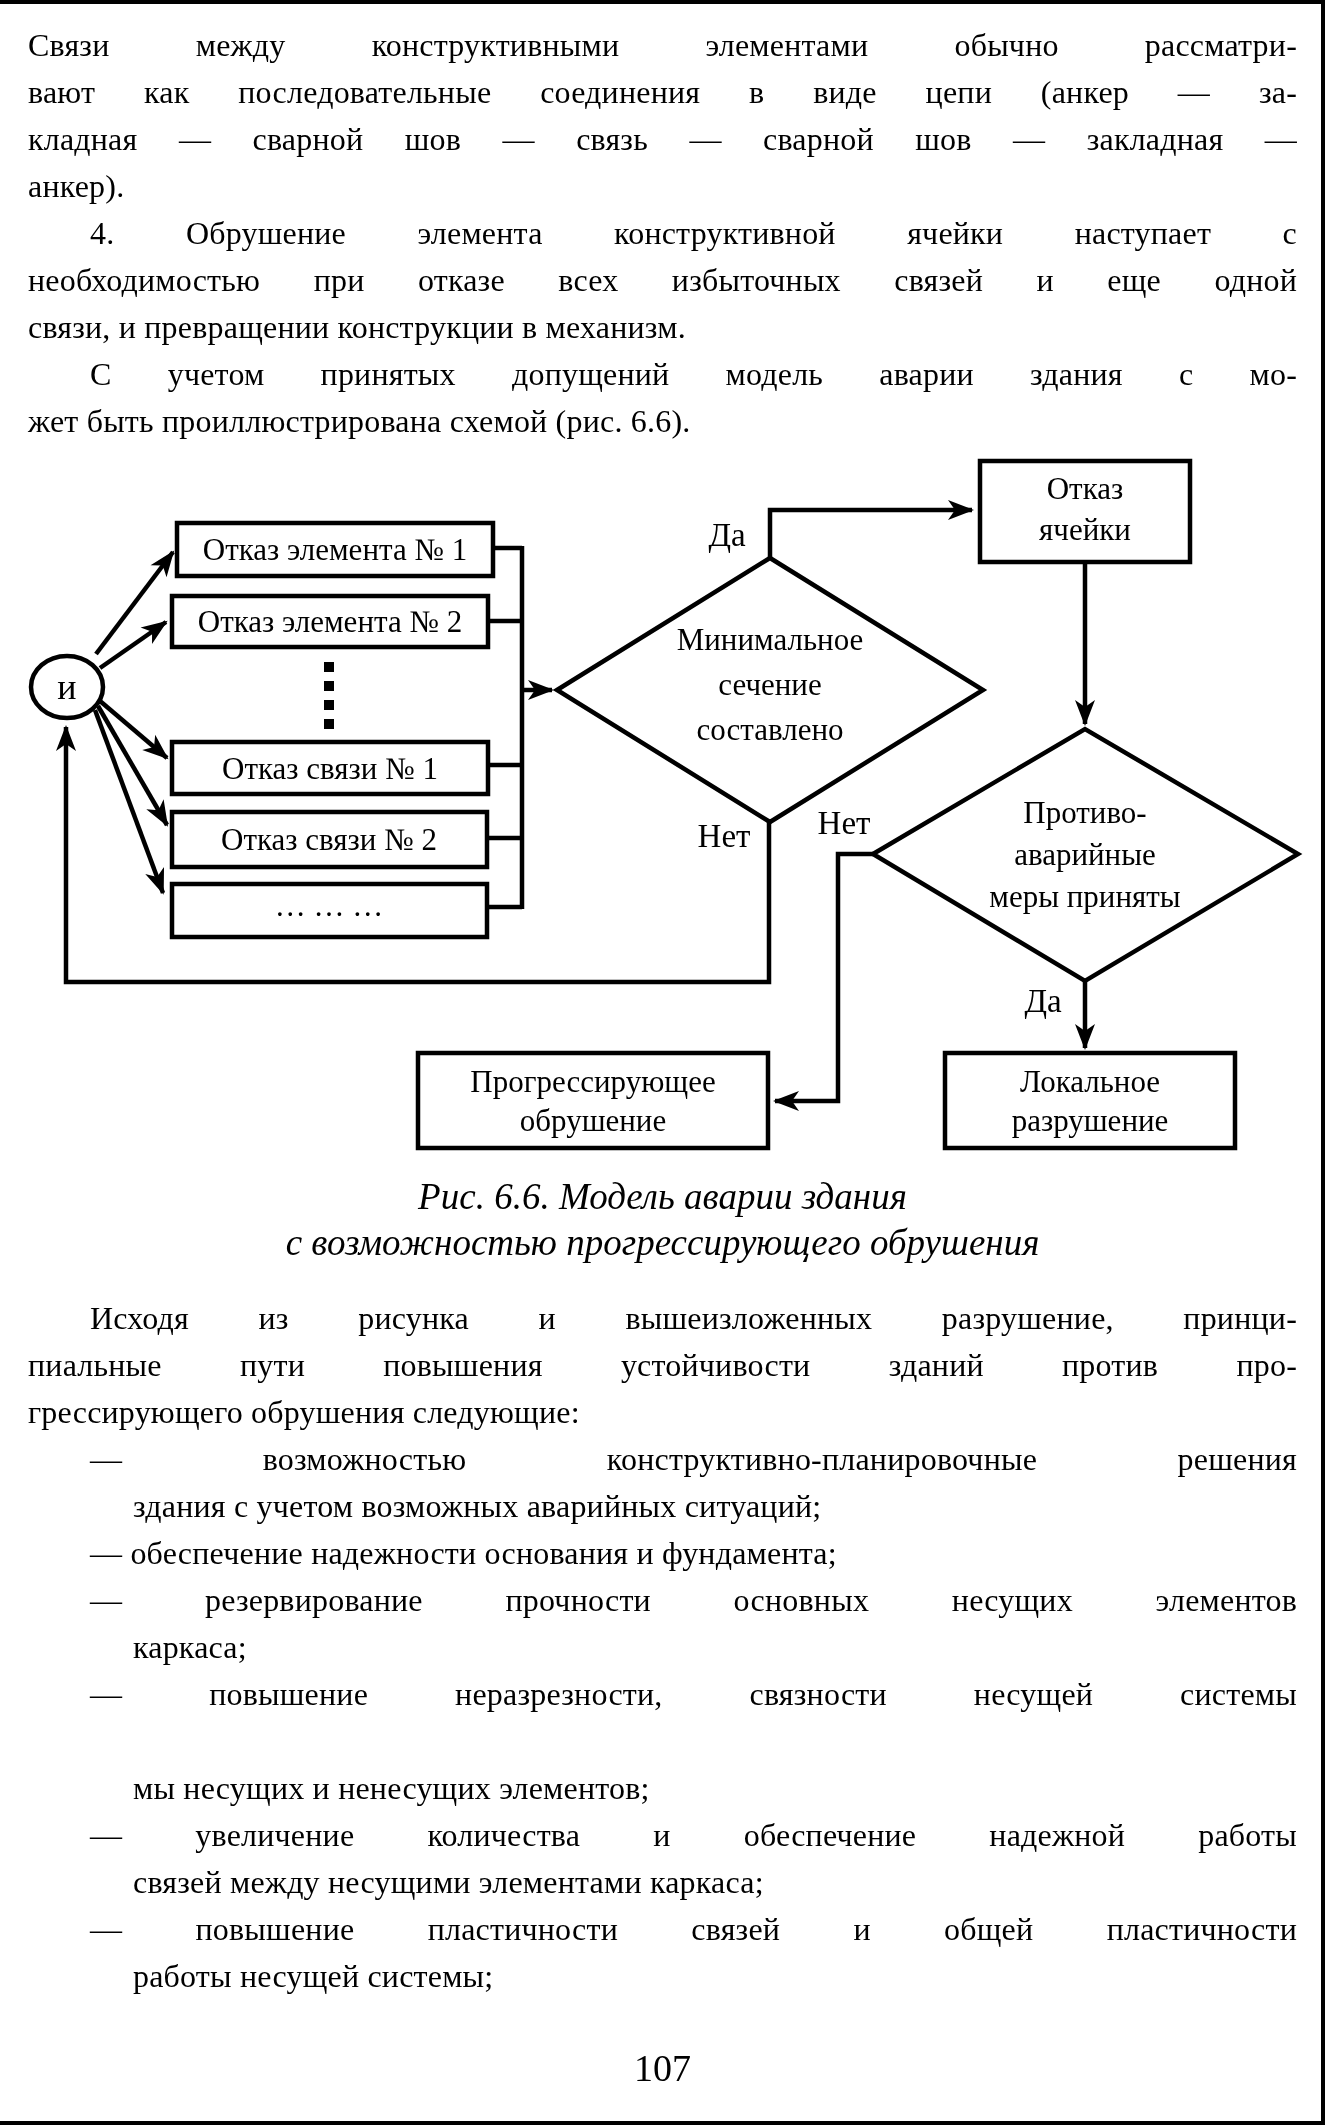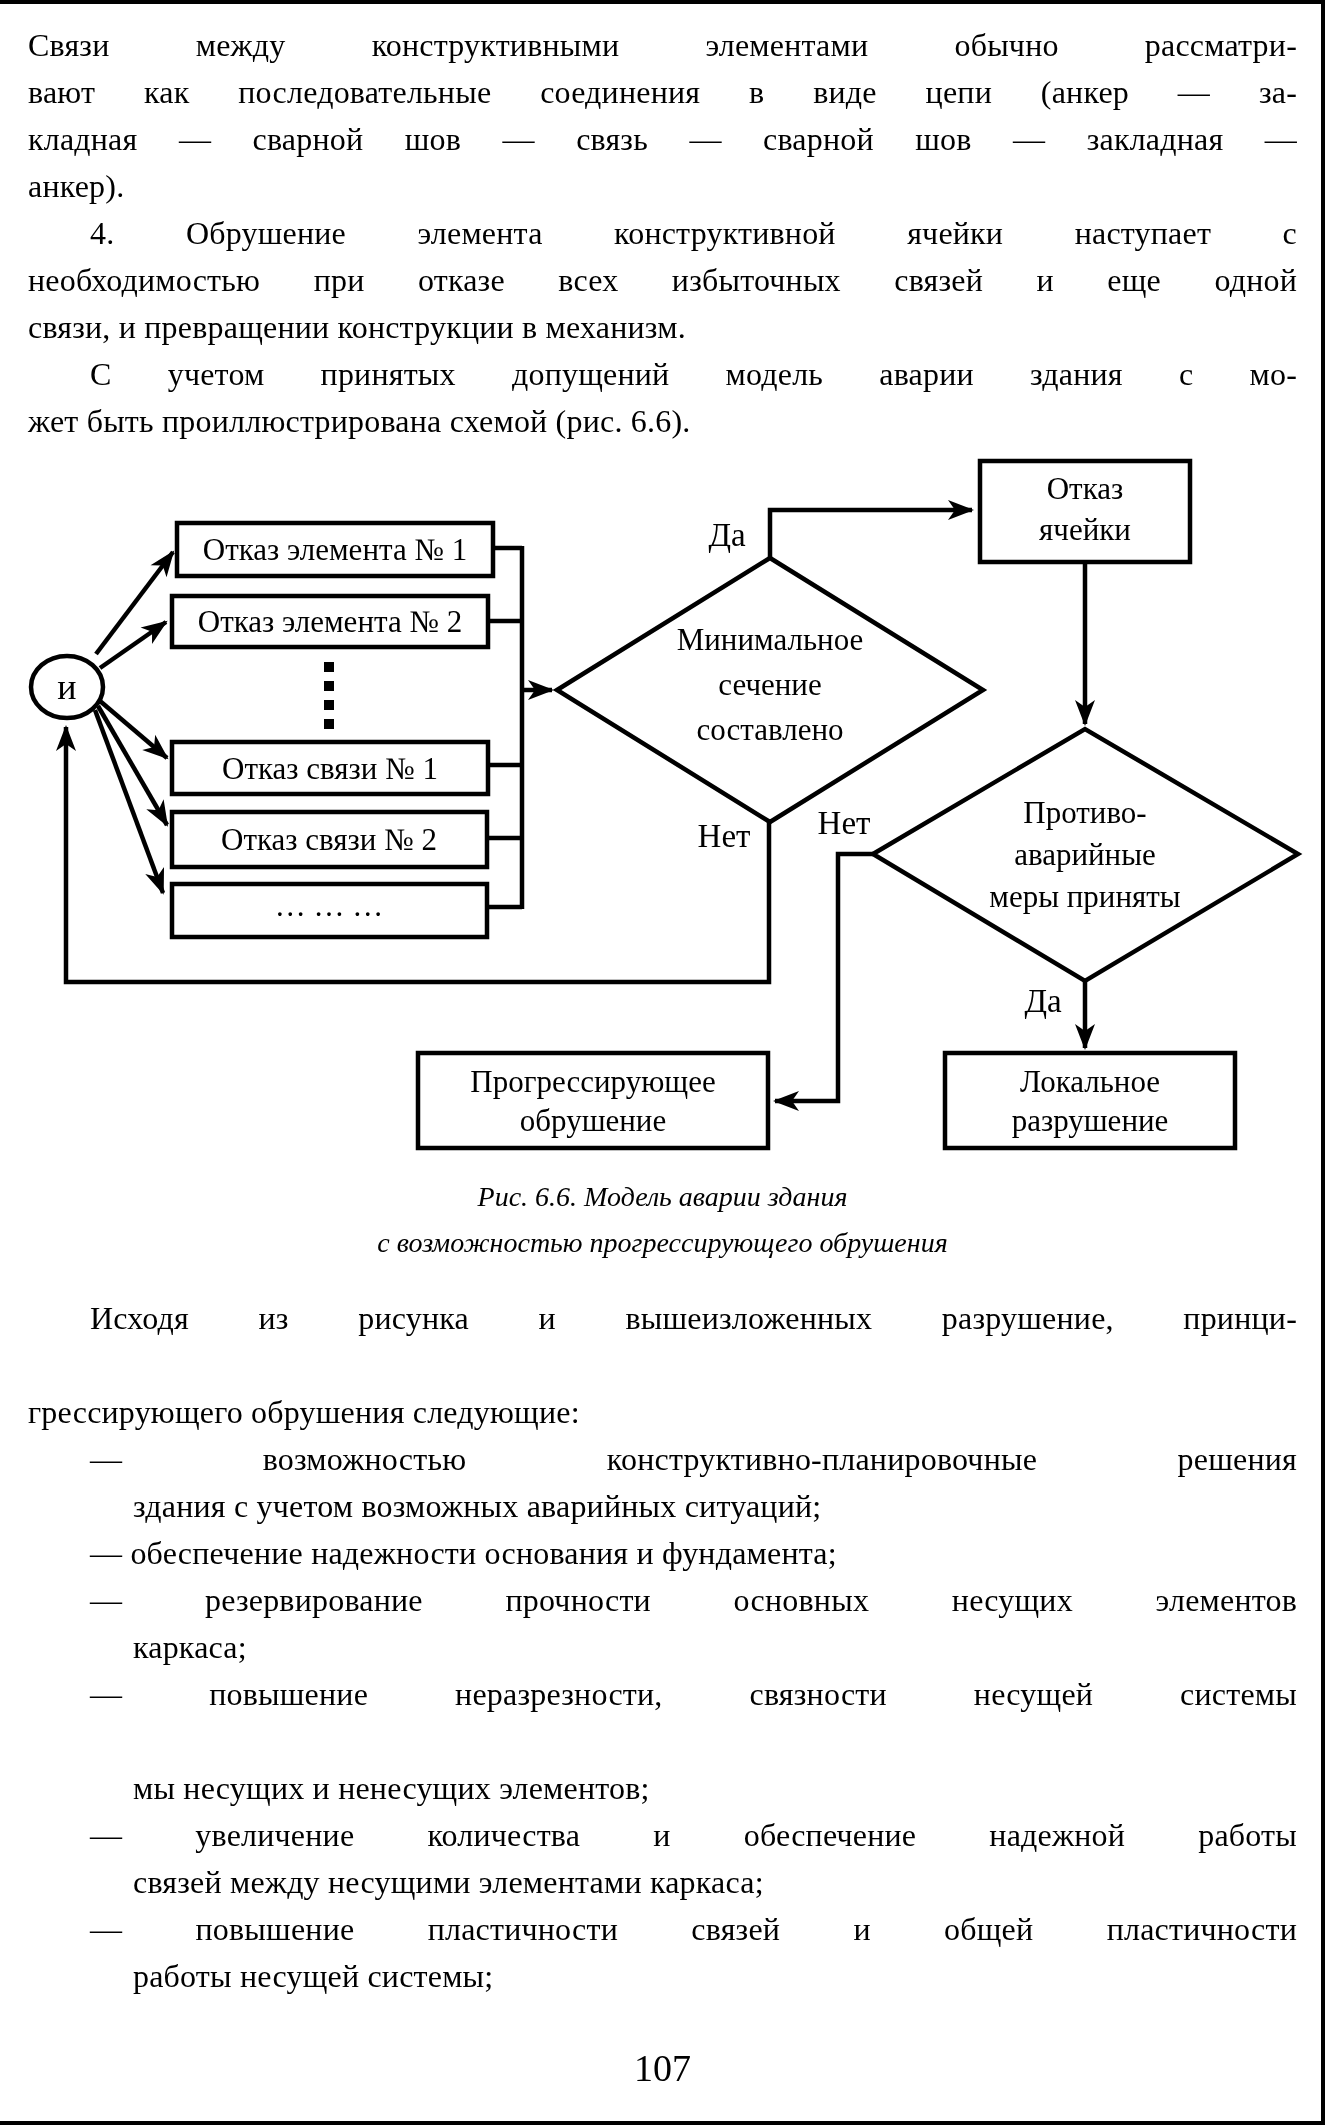--- a/index.html
+++ b/index.html
@@ -29,21 +29,21 @@
     white-space:normal;
     text-align:justify;
     text-align-last:justify;
   }
   .m   {left:28px;  width:1269px;}
   .ind {left:90px;  width:1207px;}
   .dash{left:90px;  width:1207px;}
   .cont{left:133px; width:1164px;}
   .caption{
     position:absolute;left:28px;width:1269px;
-    font-size:28px;line-height:46px;
+    font-size:37px;line-height:46px;
     font-style:italic;text-align:center;white-space:nowrap;
   }
   .pagenum{
     position:absolute;left:28px;width:1269px;
     font-size:38px;line-height:47px;text-align:center;
   }
   svg.diag{position:absolute;left:0;top:0;}
   svg.diag text{
     font-family:"Liberation Serif", serif;
     font-size:31px;
@@ -141,20 +141,21 @@
 
     <rect class="shape" x="945" y="1053" width="290" height="95"></rect>
     <text x="1090" y="1092" text-anchor="middle">Локальное</text>
     <text x="1090" y="1131" text-anchor="middle">разрушение</text>
   </svg>
 
   <div class="caption" style="top:1174px">Рис. 6.6. Модель аварии здания</div>
   <div class="caption" style="top:1220px">с возможностью прогрессирующего обрушения</div>
 
   <div class="tl ind j" style="top:1295px">Исходя из рисунка и вышеизложенных разрушение, принци-</div>
+  <div class="tl m j" style="top:1342px">пиальные пути повышения устойчивости зданий против про-</div>
   <div class="tl m" style="top:1389px">грессирующего обрушения следующие:</div>
   <div class="tl dash j" style="top:1436px">— возможностью конструктивно-планировочные решения</div>
   <div class="tl cont" style="top:1483px">здания с учетом возможных аварийных ситуаций;</div>
   <div class="tl dash" style="top:1530px">— обеспечение надежности основания и фундамента;</div>
   <div class="tl dash j" style="top:1577px">— резервирование прочности основных несущих элементов</div>
   <div class="tl cont" style="top:1624px">каркаса;</div>
   <div class="tl dash j" style="top:1671px">— повышение неразрезности, связности несущей системы</div>
   <div class="tl cont" style="top:1765px">мы несущих и ненесущих элементов;</div>
   <div class="tl dash j" style="top:1812px">— увеличение количества и обеспечение надежной работы</div>
   <div class="tl cont" style="top:1859px">связей между несущими элементами каркаса;</div>

